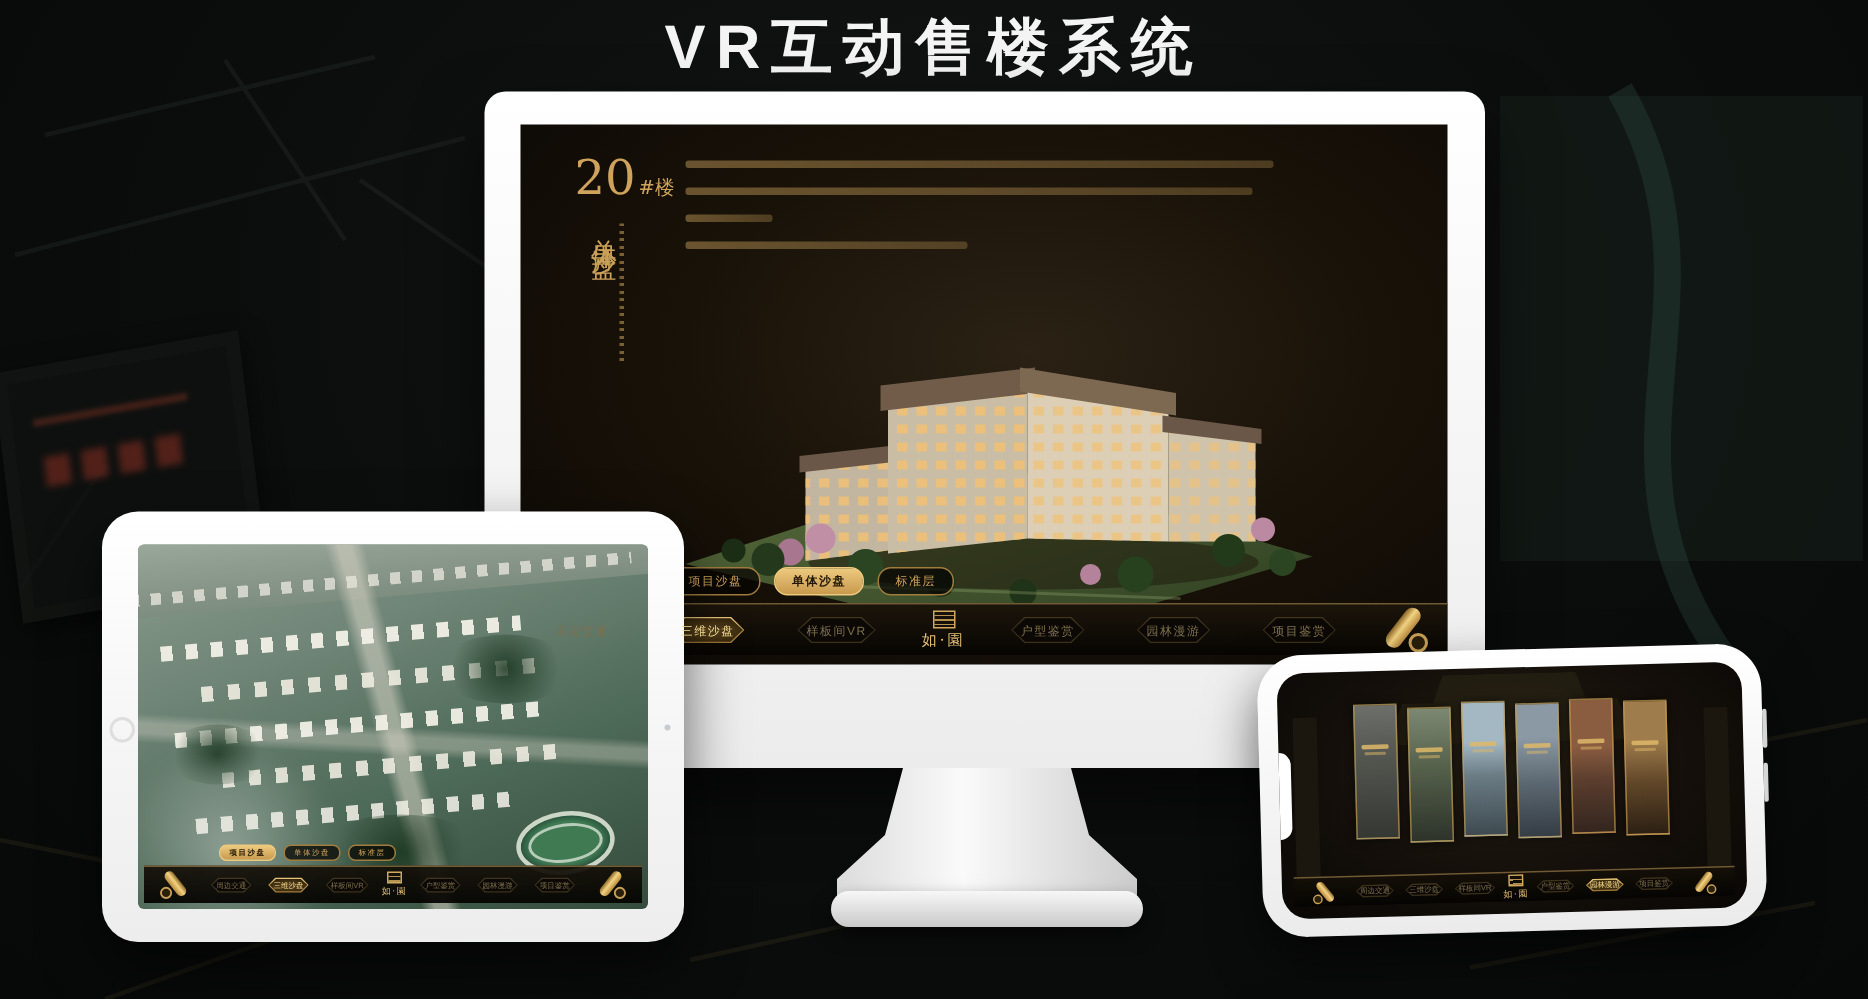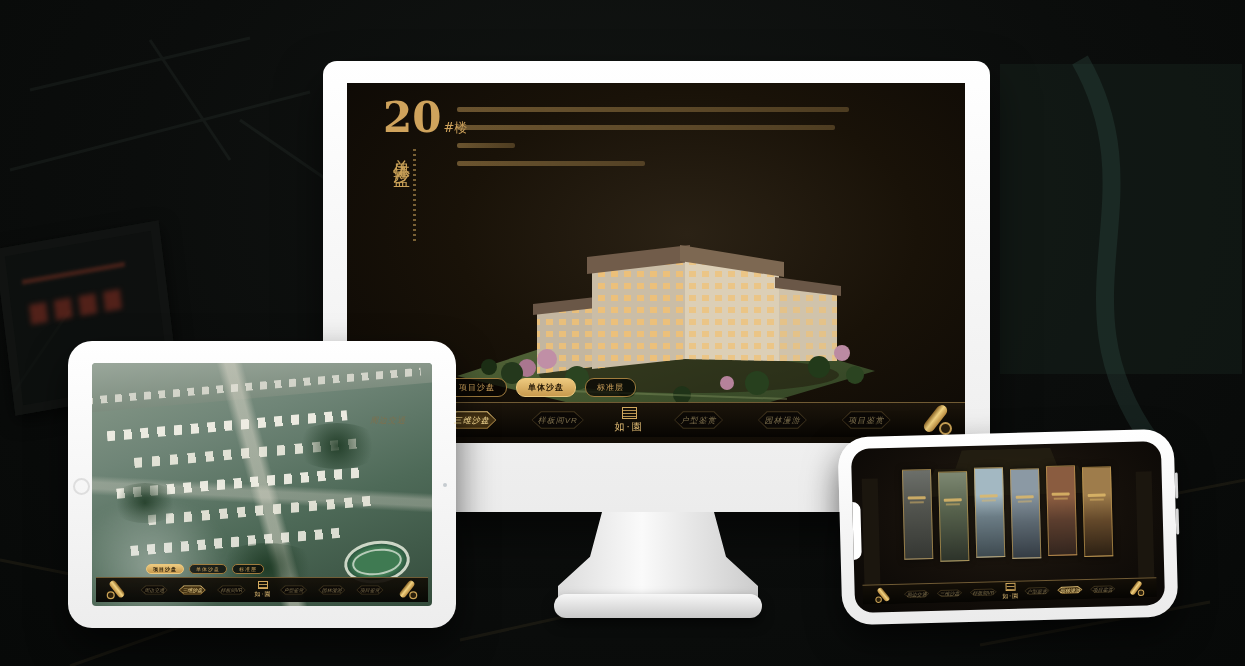--- a/index.html
+++ b/index.html
@@ -22,42 +22,42 @@
     border-radius:14px;box-shadow:0 22px 45px rgba(0,0,0,.6);}
   .mscreen{position:absolute;left:24px;top:22px;width:618px;height:360px;background:
     radial-gradient(ellipse at 55% 42%, #2b2215 0%, #191208 48%, #0b0805 100%);overflow:hidden;}
   .neck{position:absolute;left:558px;top:512px;width:200px;height:86px;
     background:linear-gradient(90deg,#dcdcdc,#fafafa 42%,#cccccc);
     clip-path:polygon(22% 0%,78% 0%,84% 52%,100% 86%,100% 100%,0% 100%,0% 86%,16% 52%);}
   .mbase{position:absolute;left:554px;top:594px;width:208px;height:24px;border-radius:12px;
     background:linear-gradient(#f7f7f7,#c9c9c9);box-shadow:0 6px 12px rgba(0,0,0,.55);}
   
   .floor-big{position:absolute;left:36px;top:16px;color:#cfa35c;font-family:"DejaVu Serif","Liberation Serif",serif;}
-  .floor-big .num{font-size:42px;line-height:38px;font-weight:bold;}
+  .floor-big .num{font-size:32px;line-height:38px;}
   .floor-big .suf{font-size:13px;margin-left:2px;}
   .vtitle{position:absolute;left:44px;top:62px;color:#c9a158;font-size:17px;letter-spacing:4px;
     writing-mode:vertical-rl;text-orientation:upright;font-family:"DejaVu Serif","Liberation Serif",serif;}
   .vtiny{position:absolute;left:66px;top:66px;width:3px;height:92px;
     background:repeating-linear-gradient(rgba(201,161,88,.55) 0 2px,transparent 2px 5px);}
   .ptxt{position:absolute;left:110px;top:24px;}
   .ptxt i{display:block;height:5px;margin-bottom:13px;border-radius:2px;
     background:linear-gradient(90deg,rgba(176,140,80,.55),rgba(176,140,80,.35));filter:blur(.4px);}
   .fbcol{position:absolute;left:532px;top:211px;display:flex;flex-direction:column;gap:8px;}
   .fbtn{width:58px;height:15px;line-height:15px;text-align:center;font-size:9px;color:#d8ae62;
     border:1px solid #b98f4e;border-radius:3px;background:rgba(18,12,5,.55);letter-spacing:1px;cursor:pointer;}
   .fbtn.active{background:linear-gradient(#eeca7f,#c79647);color:#2a1c08;font-weight:bold;border-color:#eeca7f;}
   .stabs{position:absolute;left:100px;bottom:46px;display:flex;gap:9px;}
   .stab{font-size:8px;color:#cfa35c;border:1px solid #a07c3e;border-radius:9px;padding:3px 11px;
     background:rgba(8,6,3,.75);letter-spacing:1px;cursor:pointer;}
   .stab.active{background:linear-gradient(#edc97e,#c89a4e);color:#241806;border-color:#edc97e;font-weight:bold;}
   
   .navbar{position:absolute;left:0;right:0;bottom:6px;height:34px;
     background:linear-gradient(#1c150b,#070502);border-top:1px solid rgba(201,162,94,.55);
     display:flex;align-items:center;justify-content:space-between;padding:0 12px;}
-  .nitem{position:relative;font-size:8px;letter-spacing:1px;color:#7e704d;padding:4px 11px;cursor:pointer;white-space:nowrap;font-style:italic;}
+  .nitem{position:relative;font-size:8px;letter-spacing:1px;color:#7e704d;padding:4px 11px;cursor:pointer;white-space:nowrap;}
   .nitem span{position:relative;z-index:2;}
   .hex{position:absolute;inset:0;clip-path:polygon(8% 50%,23% 4%,77% 4%,92% 50%,77% 96%,23% 96%);
     background:rgba(130,108,62,.4);}
   .hex::after{content:"";position:absolute;inset:1px;clip-path:polygon(8% 50%,23% 4%,77% 4%,92% 50%,77% 96%,23% 96%);
     background:#0b0805;}
   .nitem.active{color:#f4da94;}
   .nitem.active .hex{background:linear-gradient(#ebc97c,#96702f);}
   .nitem.active .hex::after{background:radial-gradient(ellipse at 50% 50%,#5a441c,#281b07);}
   .navlogo{display:flex;flex-direction:column;align-items:center;gap:1px;}
   .seal{width:13px;height:10px;border:1px solid #d2a95e;
@@ -160,20 +160,21 @@
   <div class="cert">
     <div class="trow"></div>
     <div class="rrow">
         <i></i>
         <i></i>
         <i></i>
         <i></i>
       </div>
   </div>
 
+  <div class="title">VR互动售楼系统</div>
 
   <div class="monitor">
     <div class="mscreen">
 
       <div class="floor-big">
         <span class="num">20</span><span class="suf">#楼</span>
       </div>
       <div class="vtitle">单体沙盘</div>
       <div class="vtiny"></div>
 

